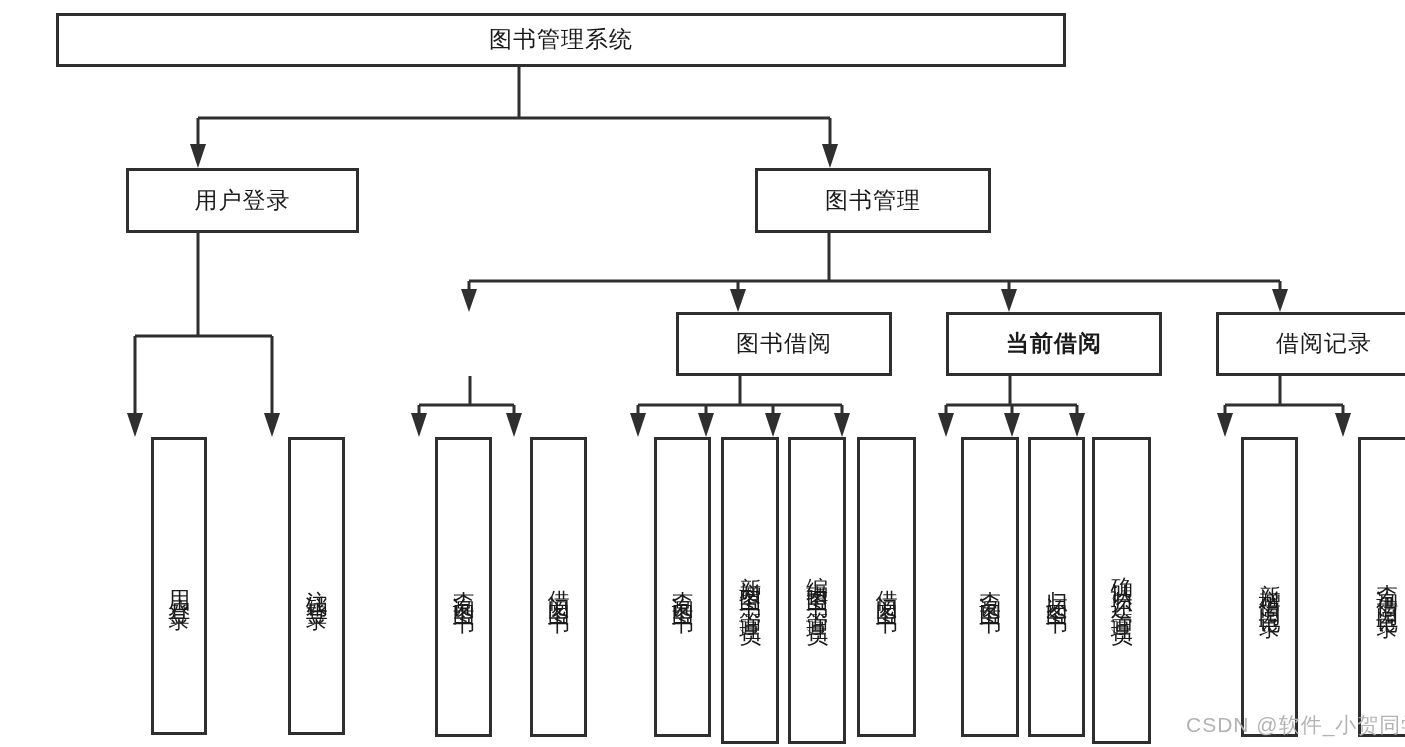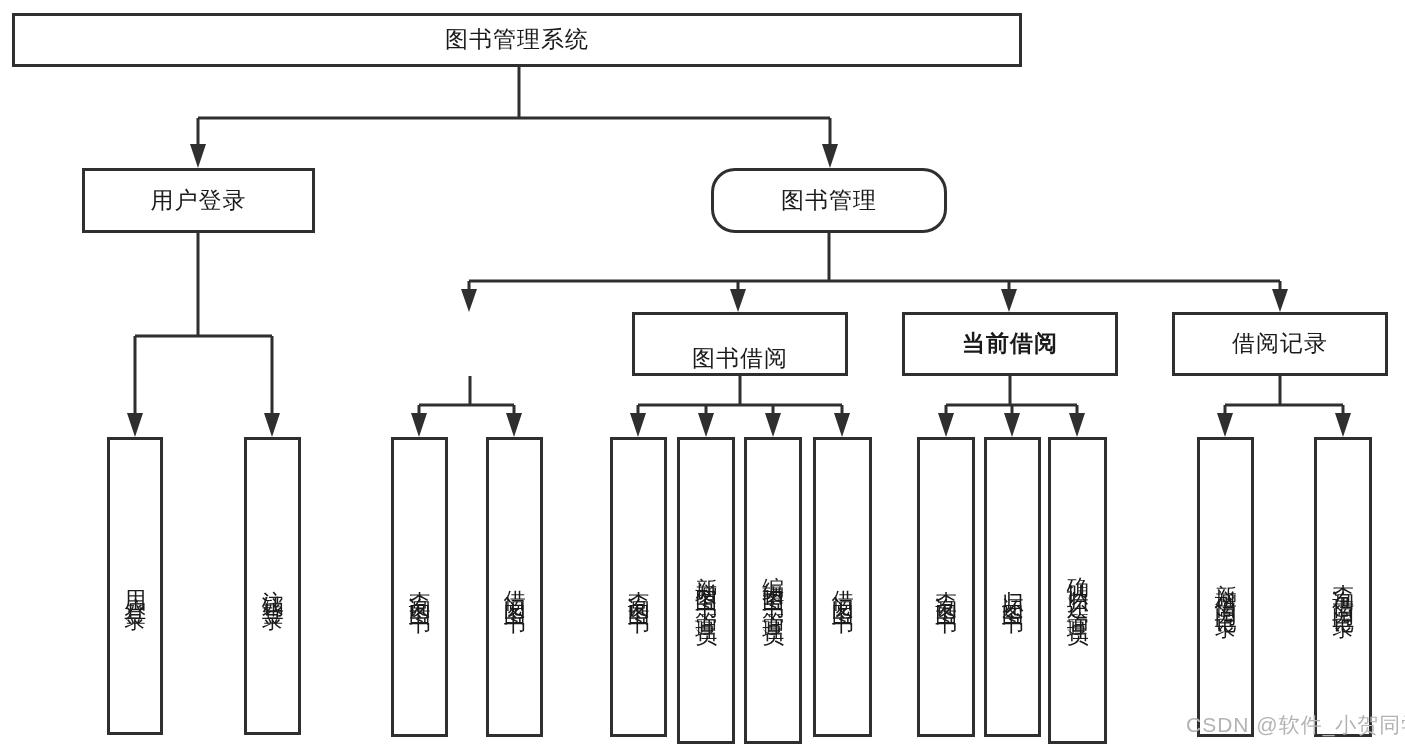--- a/index.html
+++ b/index.html
@@ -30,20 +30,21 @@
     background: var(--background);
     border: 3px solid var(--line);
     display: flex;
     align-items: center;
     justify-content: center;
     color: var(--text);
     font-size: 23px;
     letter-spacing: 1px;
     text-align: center;
     line-height: 1.2;
+    margin-left: 44px;
   }
   .leaf {
     font-size: 22px;
   }
   .leaf .vtext {
     writing-mode: vertical-rl;
     text-orientation: mixed;
     letter-spacing: 7px;
     white-space: nowrap;
   }
@@ -110,25 +111,25 @@
     </g>
   </svg>
 
   <div class="box" style="left:12px; top:13px; width:1010px; height:54px;">
     <span>图书管理系统</span>
   </div>
 
   <div class="box" style="left:82px; top:168px; width:233px; height:65px;">
     <span>用户登录</span>
   </div>
-  <div class="box" style="left:711px; top:168px; width:236px; height:65px;border-radius:24px;">
+  <div class="box" style="left:711px; top:168px; width:236px; height:65px;">
     <span>图书管理</span>
   </div>
 
-  <div class="box" style="left:632px; top:312px; width:216px; height:64px;align-items:flex-end;">
+  <div class="box" style="left:632px; top:312px; width:216px; height:64px;">
     <span>图书借阅</span>
   </div>
   <div class="box" style="left:902px; top:312px; width:216px; height:64px;font-weight:bold;">
     <span>当前借阅</span>
   </div>
   <div class="box" style="left:1172px; top:312px; width:216px; height:64px;">
     <span>借阅记录</span>
   </div>
 
   <div class="box leaf" style="left:107px; top:437px; width:56px; height:298px;">

